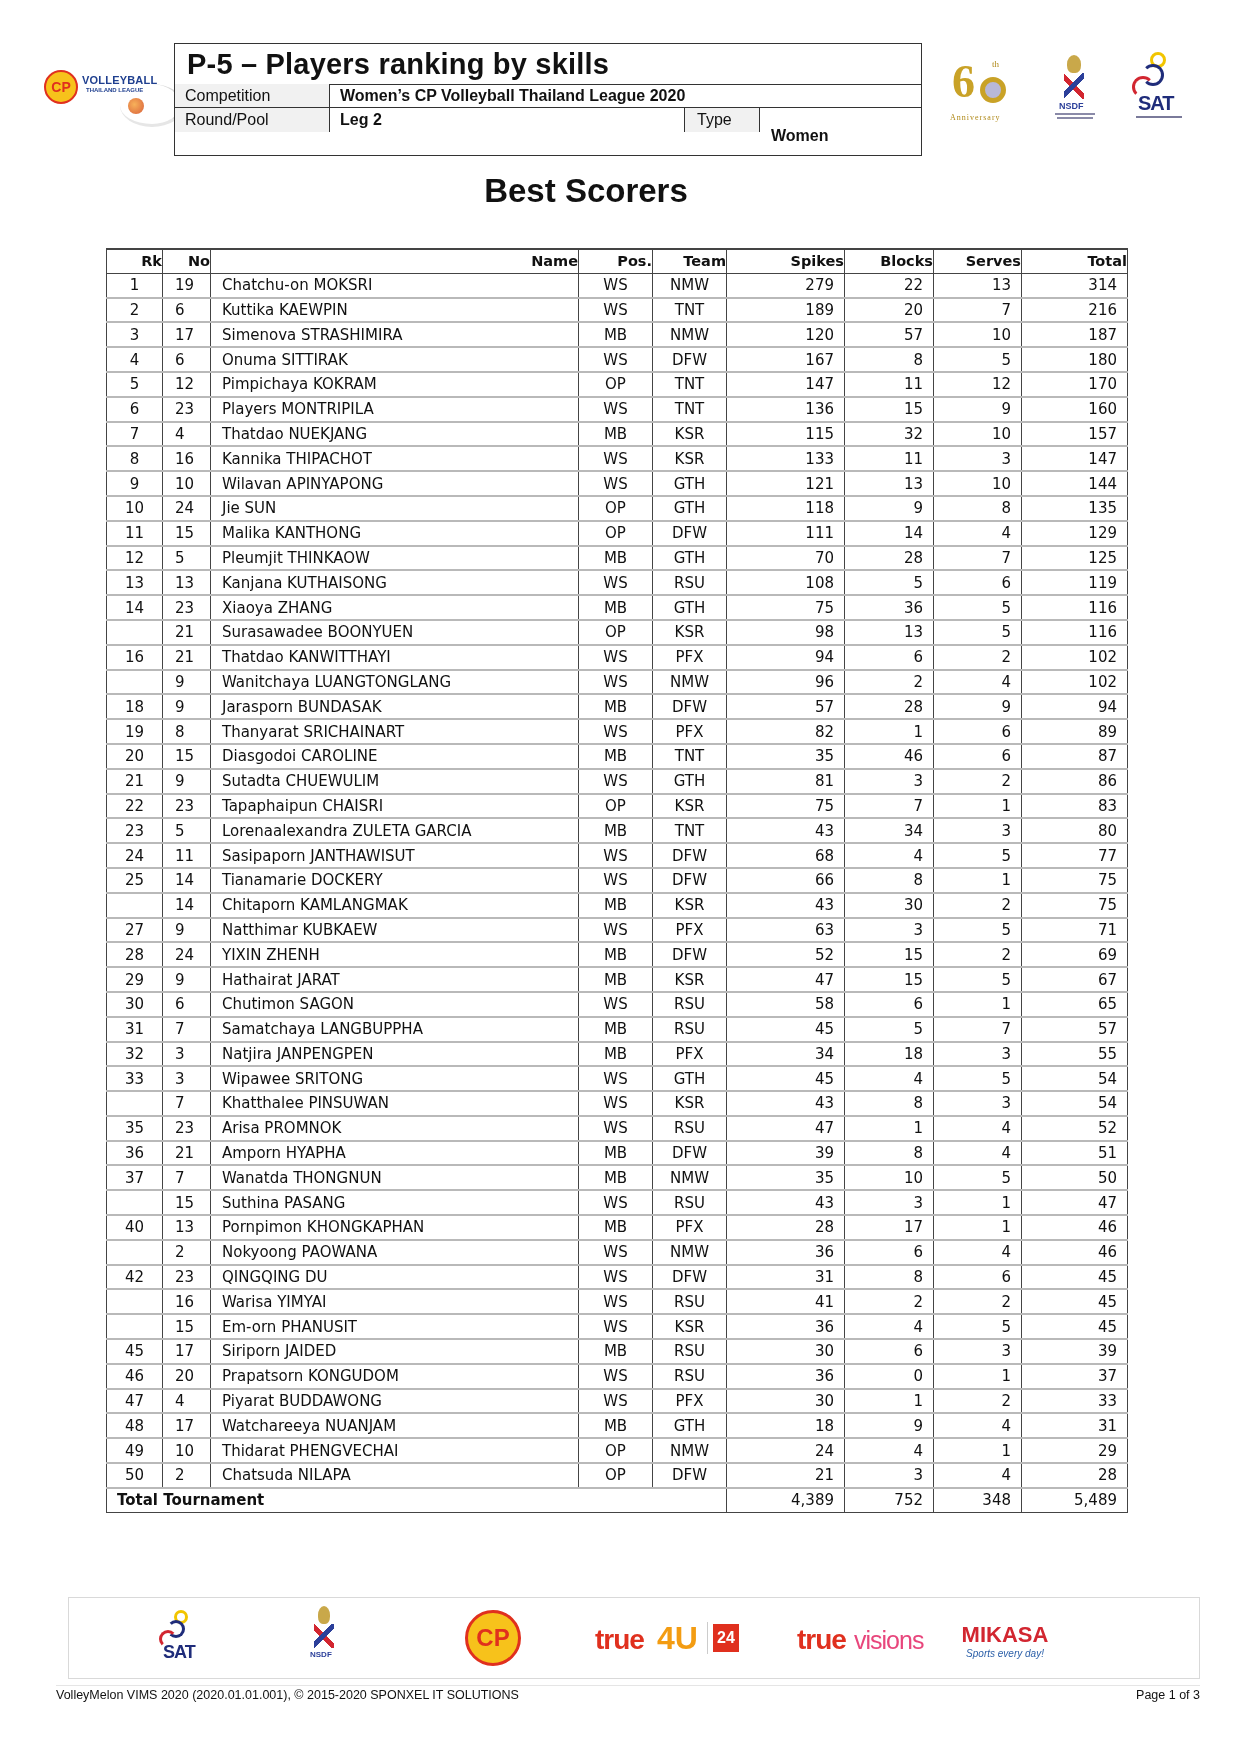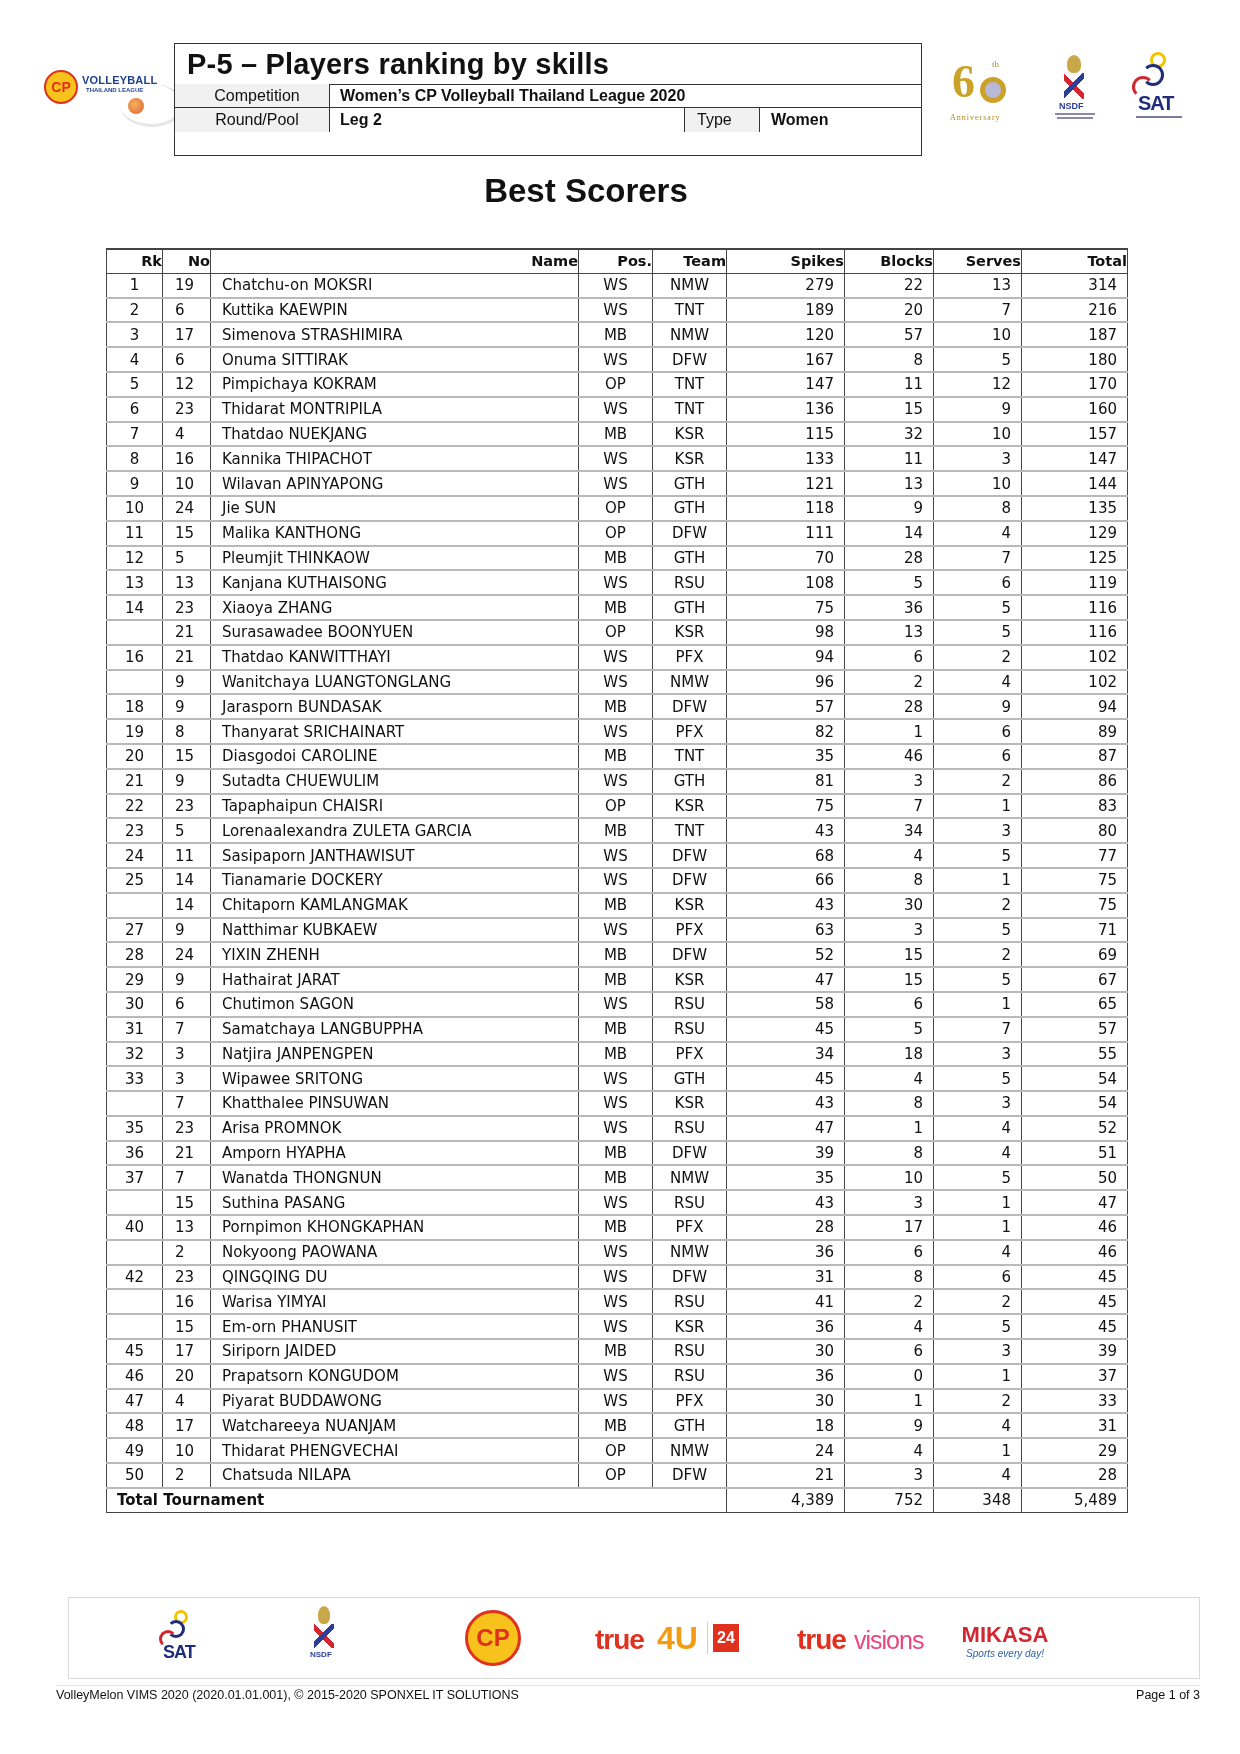--- a/index.html
+++ b/index.html
@@ -24,28 +24,28 @@
   .hdr-box { position:absolute; left:174px; top:43px; width:748px; height:113px;
              border:1px solid #333; box-sizing:border-box; }
   .hdr-title { position:absolute; left:0; top:0; right:0; height:40px; border-bottom:1px solid #333;
                font-family:"Liberation Sans", sans-serif; font-weight:bold; font-size:29px;
                padding-left:12px; line-height:40px; letter-spacing:0.2px; }
   .hdr-row { position:absolute; left:0; right:0; height:23px; font-size:16px;
              font-family:"Liberation Sans", sans-serif; }
   .hdr-row.r1 { top:40px; border-bottom:1px solid #333; height:23px; }
   .hdr-row.r2 { top:64px; height:24px; }
   .hdr-label { position:absolute; top:0; bottom:0; left:0; width:155px; background:#f1f1f1;
-               border-right:1px solid #333; padding-left:10px; box-sizing:border-box; line-height:23px;text-align:center; }
+               border-right:1px solid #333; padding-left:10px; box-sizing:border-box; line-height:23px; }
   .hdr-value { position:absolute; top:0; bottom:0; left:156px; padding-left:9px; font-weight:bold;
                line-height:23px; box-sizing:border-box; }
   .hdr-value.short { width:353px; }
   .hdr-type-label { position:absolute; top:0; bottom:0; left:509px; width:76px; background:#f1f1f1;
                     border-left:1px solid #333; border-right:1px solid #333; padding-left:12px;
                     box-sizing:border-box; line-height:23px; }
-  .hdr-type-value { position:absolute; top:0; bottom:0; left:586px; padding-left:10px; font-weight:bold;
+  .hdr-type-value { position:absolute; top:16px; bottom:0; left:586px; padding-left:10px; font-weight:bold;
                     line-height:23px; }
 
   .logo-60 { position:absolute; left:950px; top:55px; width:62px; height:70px; }
   .logo-60 .six { position:absolute; left:2px; top:0; font-size:46px; font-weight:bold; color:#c9a227;
                   font-family:"Liberation Serif", serif; }
   .logo-60 .zero { position:absolute; left:30px; top:22px; width:26px; height:26px; border-radius:50%;
                    border:5px solid #c9a227; box-sizing:border-box; background:#b8b8d8; }
   .logo-60 .th { position:absolute; left:42px; top:4px; font-size:9px; color:#b08a1a;
                  font-family:"Liberation Serif", serif; }
   .logo-60 .ann { position:absolute; left:0; top:58px; font-size:8px; color:#b08a1a; letter-spacing:1px;
@@ -266,21 +266,21 @@
         <td class="c">OP</td>
         <td class="c">TNT</td>
         <td class="r">147</td>
         <td class="r">11</td>
         <td class="r">12</td>
         <td class="r">170</td>
       </tr>
       <tr>
         <td class="c">6</td>
         <td class="no">23</td>
-        <td class="nm">Thidarat MONTRIPILA</td>
+        <td class="nm">Players MONTRIPILA</td>
         <td class="c">WS</td>
         <td class="c">TNT</td>
         <td class="r">136</td>
         <td class="r">15</td>
         <td class="r">9</td>
         <td class="r">160</td>
       </tr>
       <tr>
         <td class="c">7</td>
         <td class="no">4</td>

